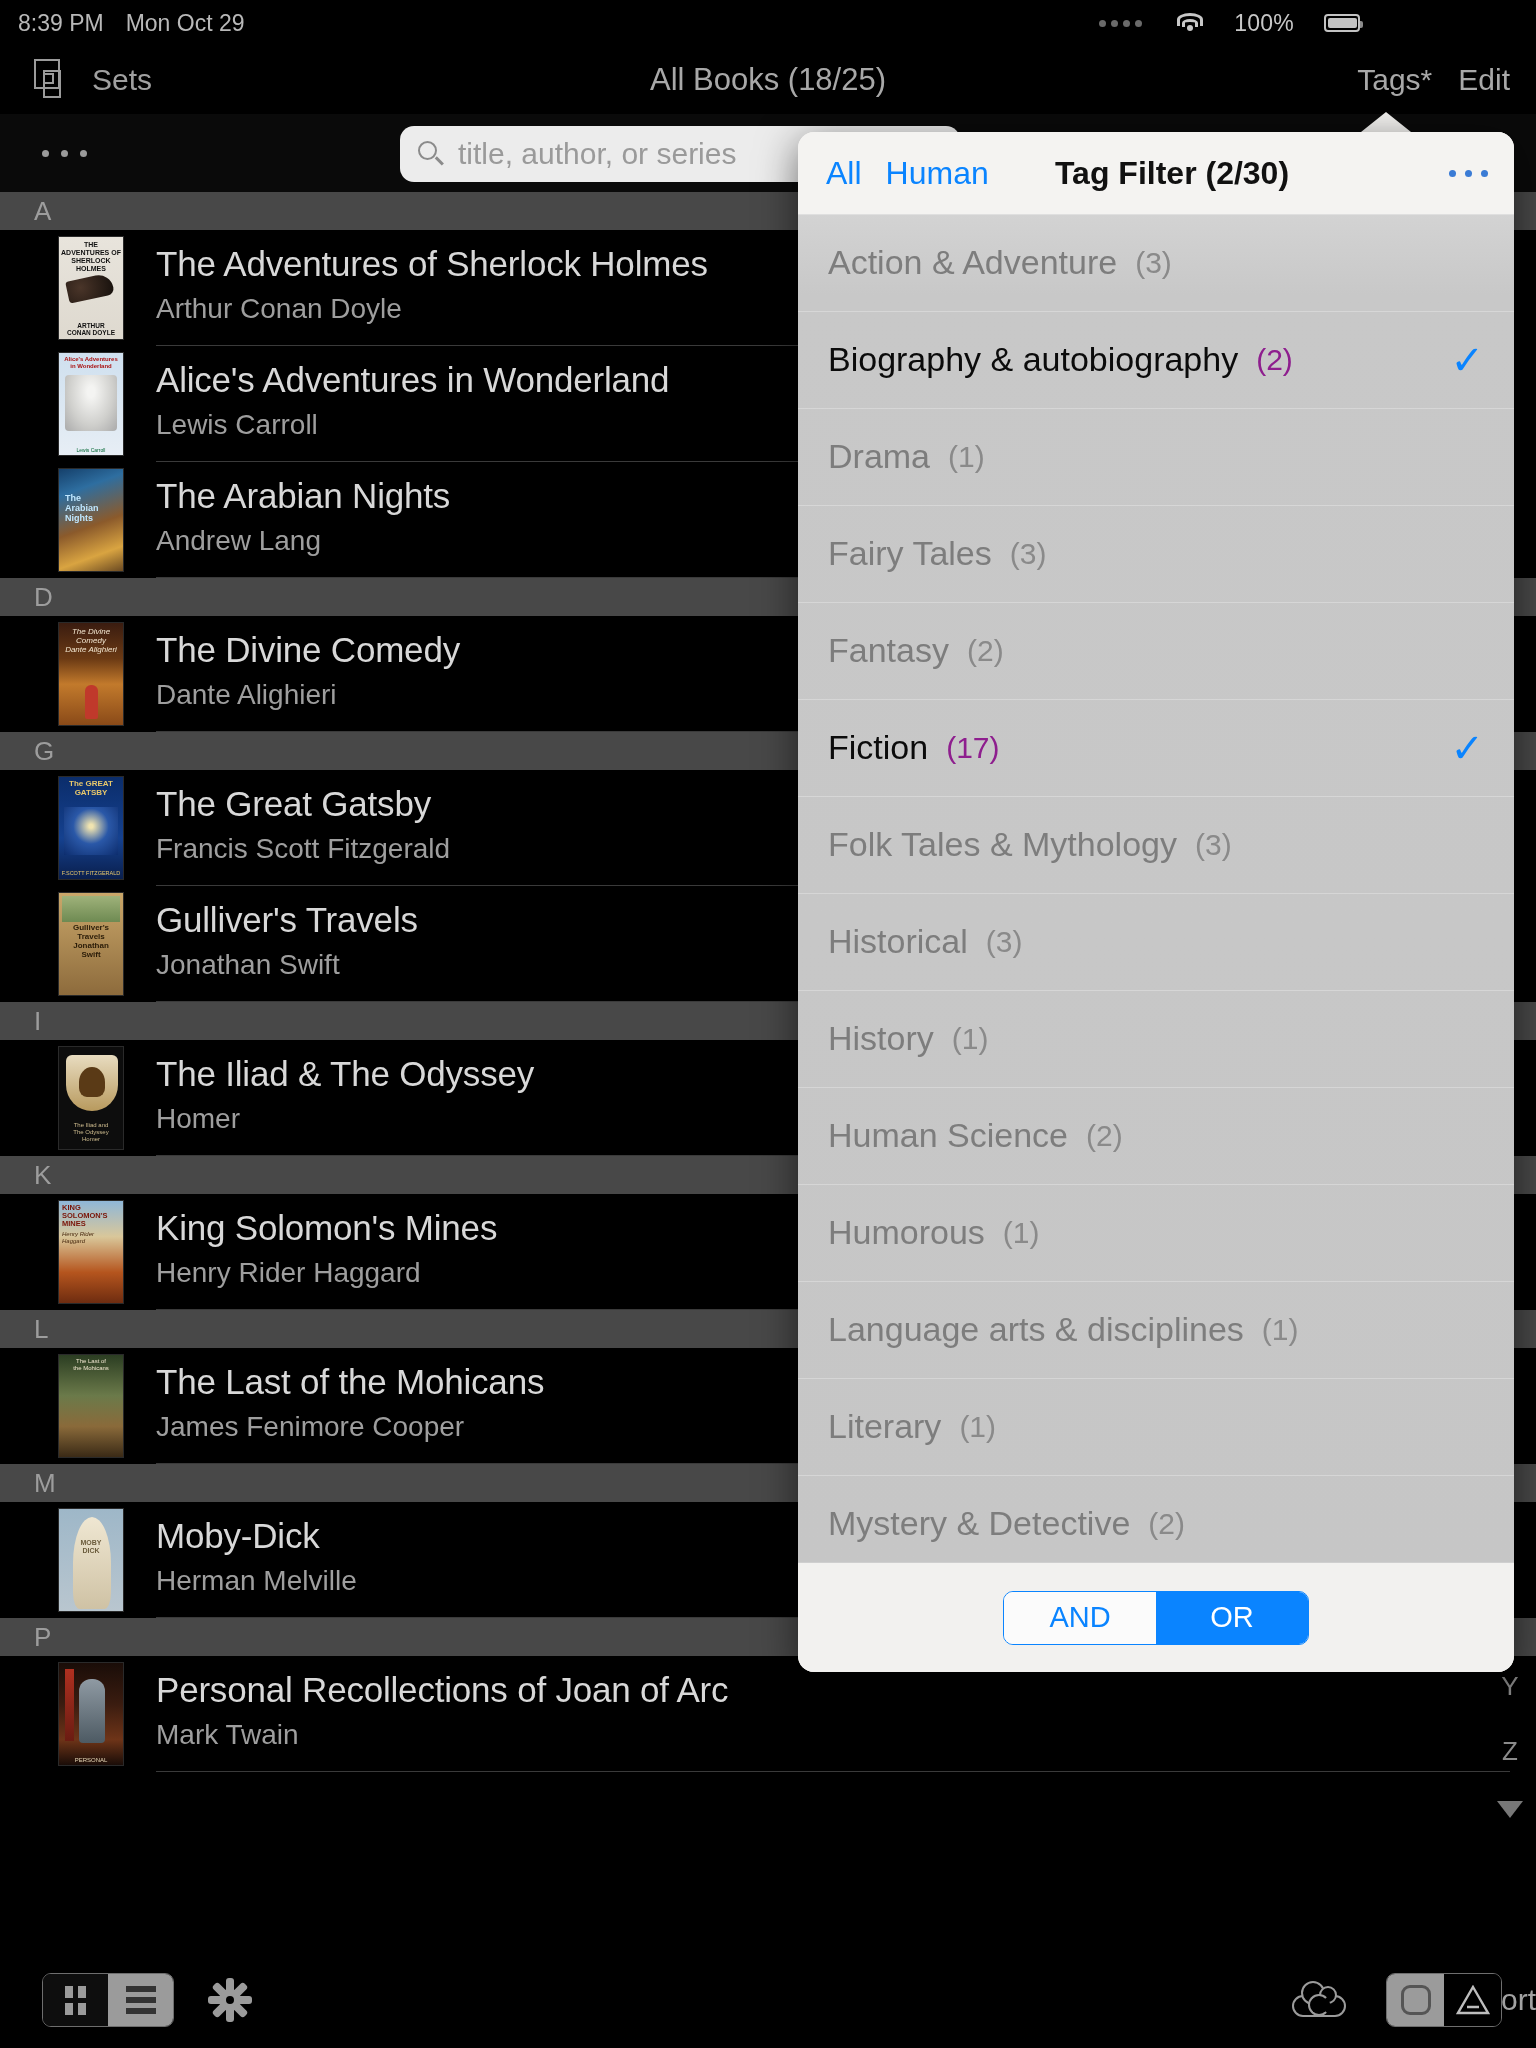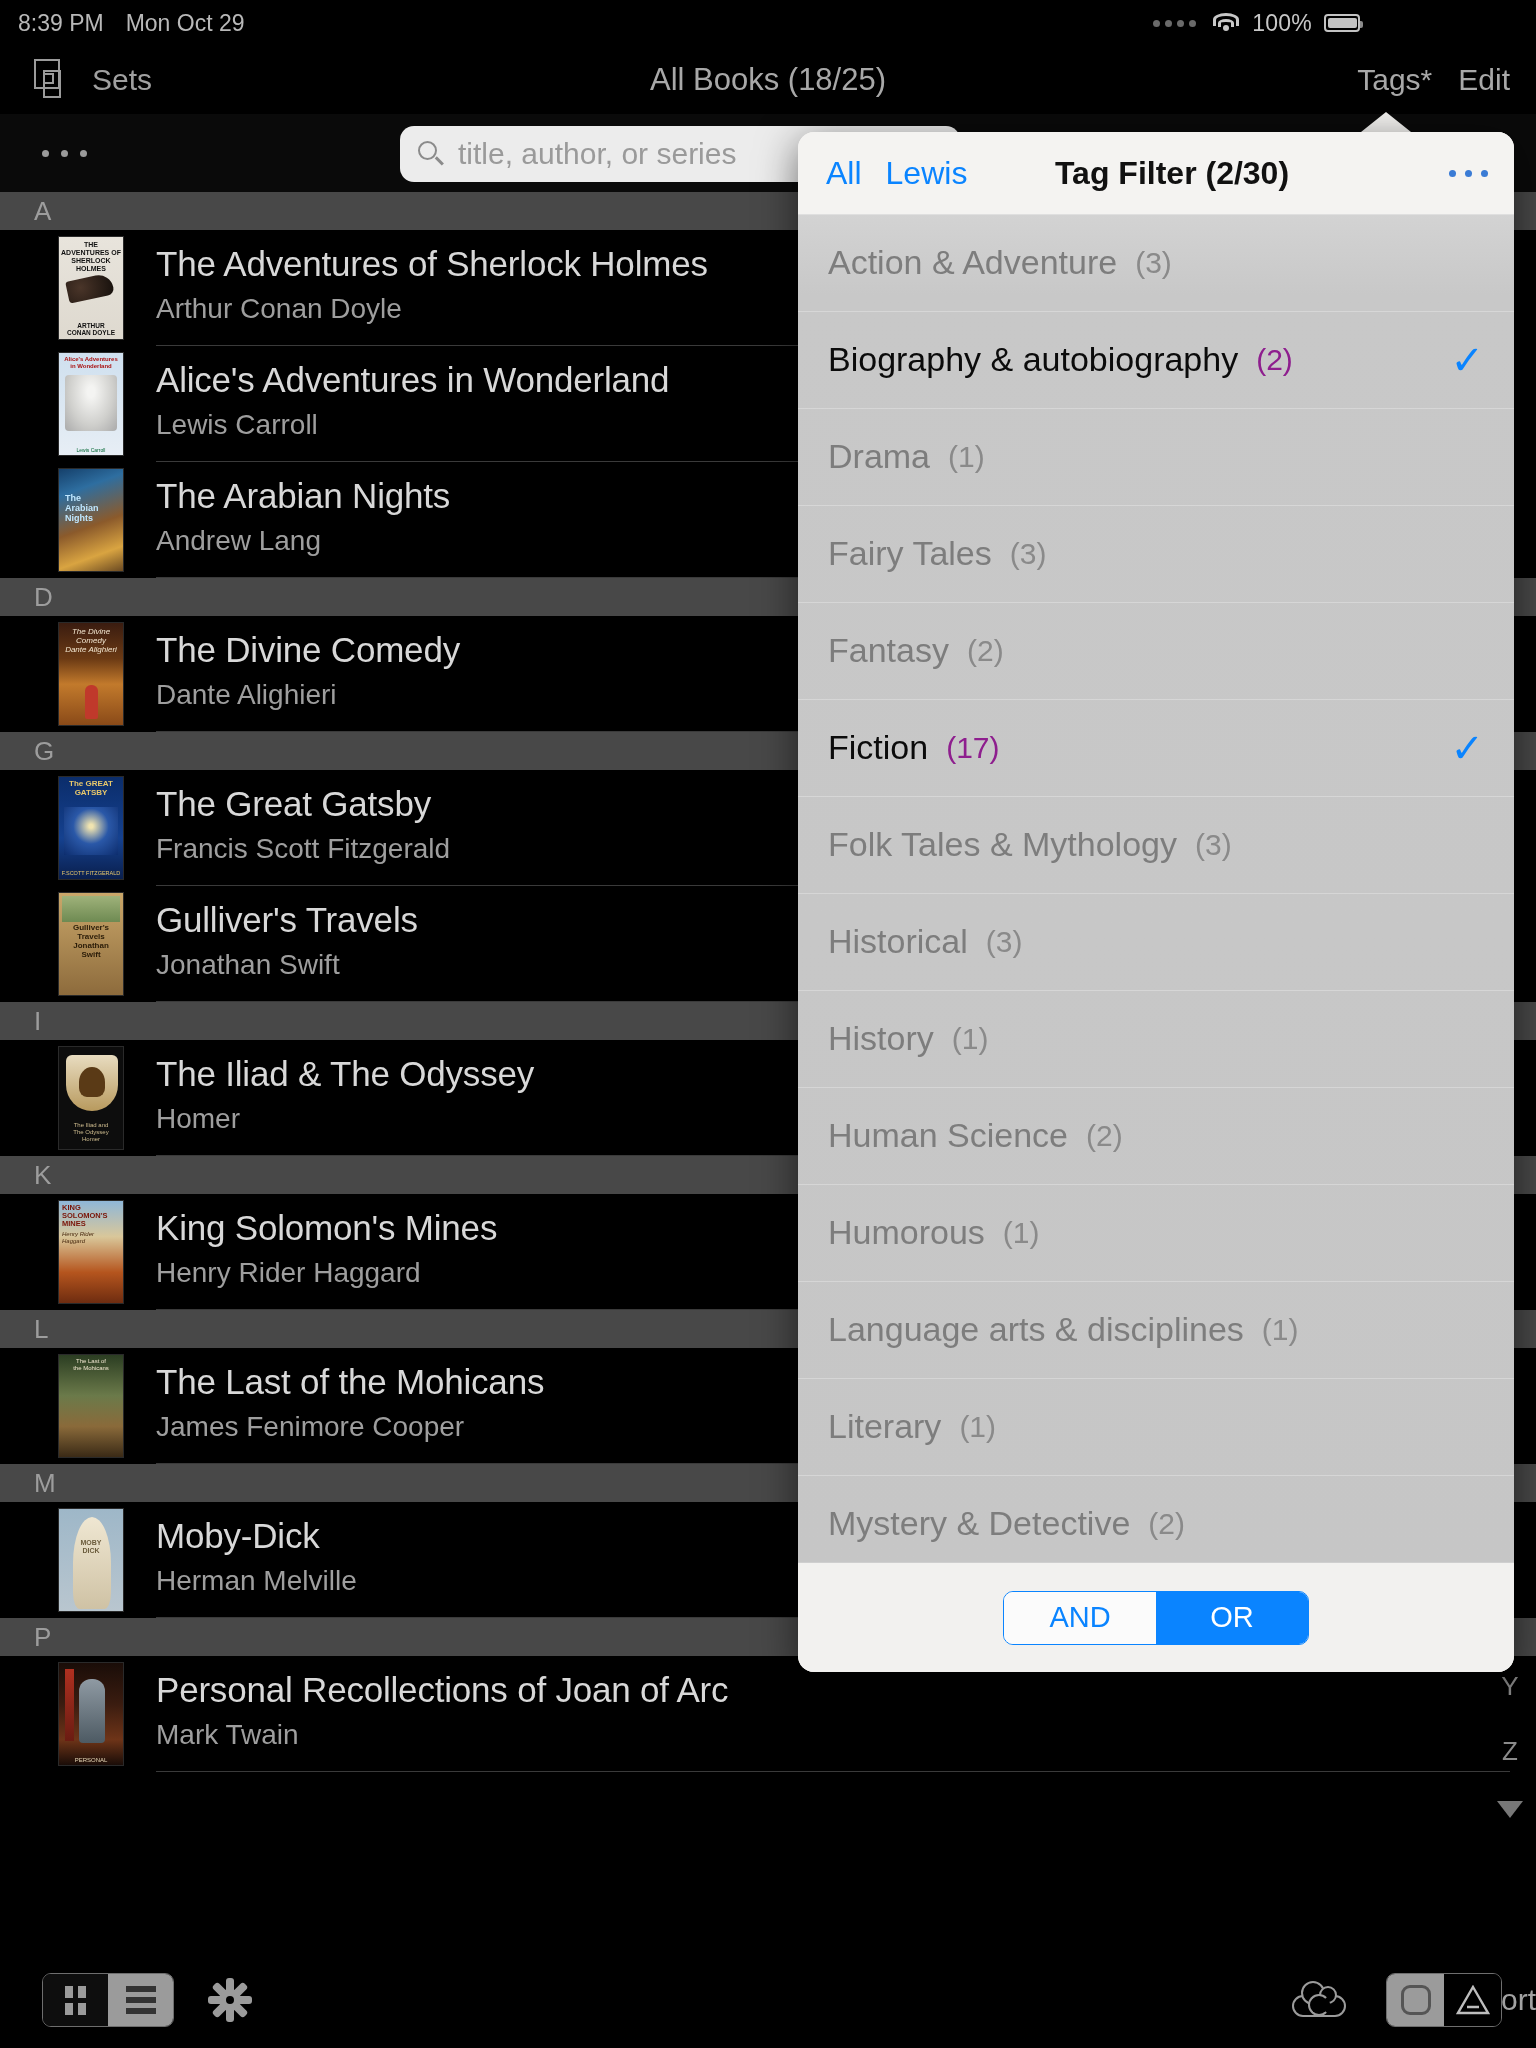--- a/index.html
+++ b/index.html
@@ -13,21 +13,21 @@
   #screen { position:relative; width:1536px; height:2048px; background:#000; overflow:hidden; }
 
   
   #status-bar {
     position:absolute; left:0; top:0; width:1380px; height:46px;
     display:flex; align-items:center; color:#b8b8b8; font-size:23px;
   }
   #status-left { display:flex; align-items:center; gap:22px; padding-left:18px; }
   #status-right {
     position:absolute; right:20px; top:0; height:46px;
-    display:flex; align-items:center; gap:12px;
+    display:flex; align-items:center; gap:30px;
   }
   .sig-dots { display:flex; gap:5px; align-items:center; margin-right:4px;}
   .sig-dots i { width:7px; height:7px; border-radius:50%; background:#6a6a6a; display:block; }
   .wifi { position:relative; width:28px; height:20px; }
   .wifi span {
     position:absolute; left:50%; transform:translateX(-50%);
     border:3px solid #c8c8c8; border-bottom:none; border-radius:50% 50% 0 0;
   }
   .wifi .w1 { width:26px; height:13px; top:0; }
   .wifi .w2 { width:16px; height:8px; top:6px; }
@@ -438,21 +438,21 @@
       <div class="idx">Y</div>
       <div class="idx">Z</div>
       <div class="idx-arrow"></div>
     </div>
 
   <div id="popover-arrow"></div>
   <div id="tag-popover">
 
     <div id="popover-header">
       <span id="pop-all">All</span>
-      <span id="pop-none">Lewis</span>
+      <span id="pop-none">Human</span>
       <span id="pop-title">Tag Filter (2/30)</span>
       <span id="pop-more">
           <i></i>
           <i></i>
           <i></i>
         </span>
     </div>
 
     <div id="tag-list">
         <div class="tag-row">

